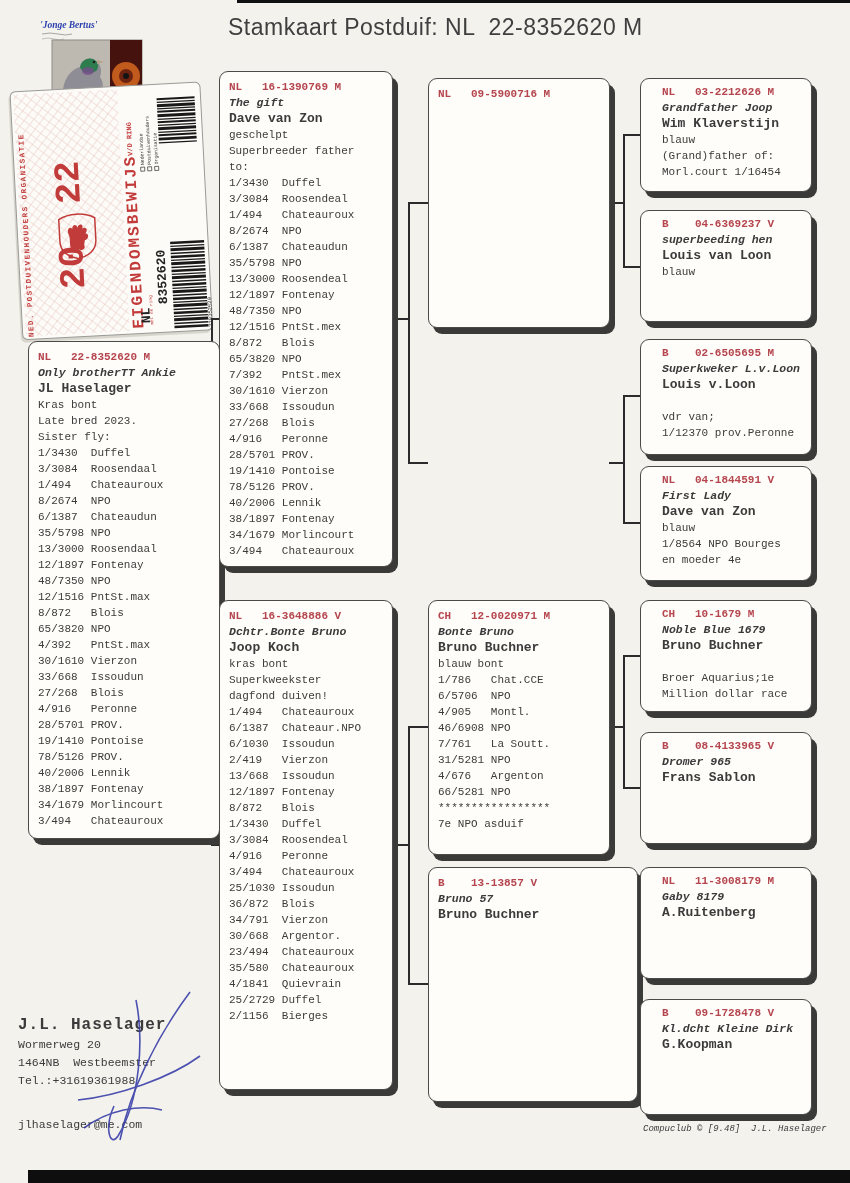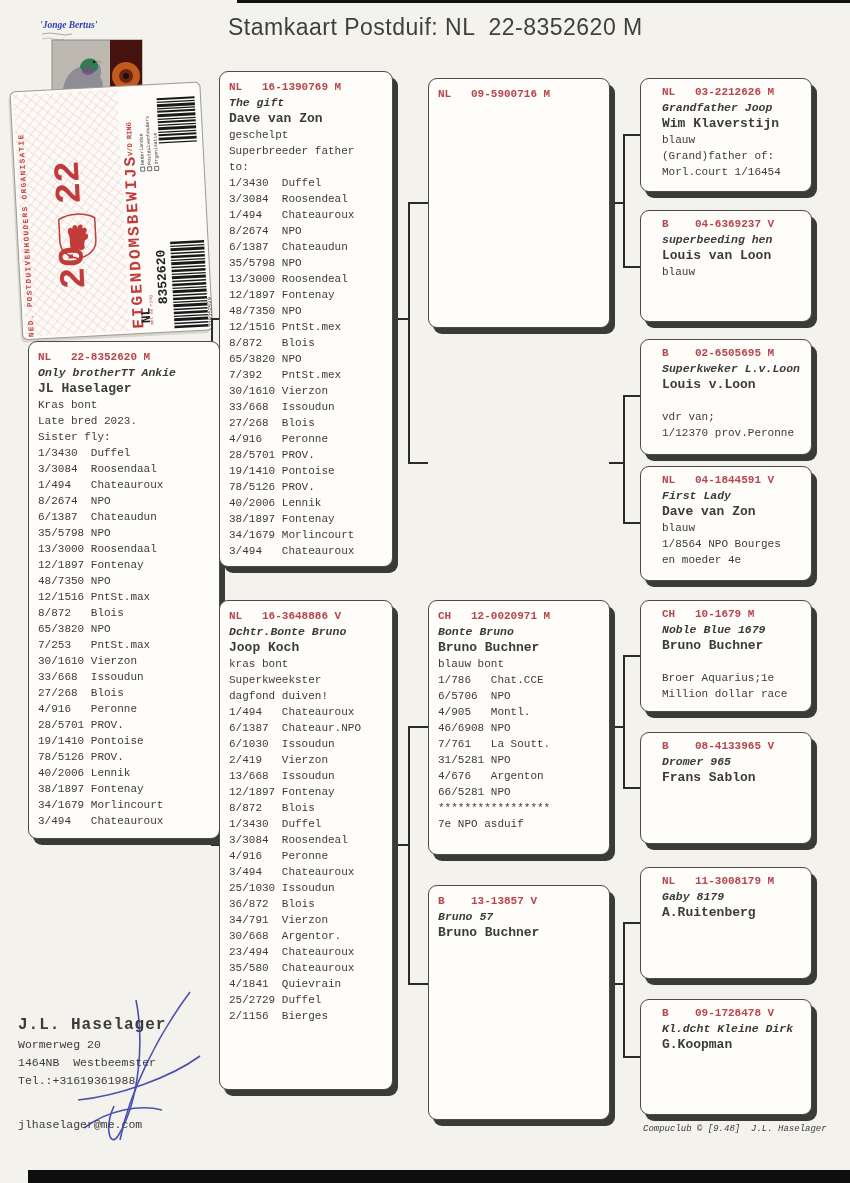--- a/index.html
+++ b/index.html
@@ -193,21 +193,21 @@
         <div class="pgline">1/494   Chateauroux</div>
         <div class="pgline">8/2674  NPO</div>
         <div class="pgline">6/1387  Chateaudun</div>
         <div class="pgline">35/5798 NPO</div>
         <div class="pgline">13/3000 Roosendaal</div>
         <div class="pgline">12/1897 Fontenay</div>
         <div class="pgline">48/7350 NPO</div>
         <div class="pgline">12/1516 PntSt.max</div>
         <div class="pgline">8/872   Blois</div>
         <div class="pgline">65/3820 NPO</div>
-        <div class="pgline">7/253   PntSt.max</div>
+        <div class="pgline">4/392   PntSt.max</div>
         <div class="pgline">30/1610 Vierzon</div>
         <div class="pgline">33/668  Issoudun</div>
         <div class="pgline">27/268  Blois</div>
         <div class="pgline">4/916   Peronne</div>
         <div class="pgline">28/5701 PROV.</div>
         <div class="pgline">19/1410 Pontoise</div>
         <div class="pgline">78/5126 PROV.</div>
         <div class="pgline">40/2006 Lennik</div>
         <div class="pgline">38/1897 Fontenay</div>
         <div class="pgline">34/1679 Morlincourt</div>
@@ -295,21 +295,21 @@
         <div class="pgline">4/905   Montl.</div>
         <div class="pgline">46/6908 NPO</div>
         <div class="pgline">7/761   La Soutt.</div>
         <div class="pgline">31/5281 NPO</div>
         <div class="pgline">4/676   Argenton</div>
         <div class="pgline">66/5281 NPO</div>
         <div class="pgline">*****************</div>
         <div class="pgline">7e NPO asduif</div>
       </div>
   </div>
-  <div class="box" style="left:428px;top:885px;width:182px;height:235px">
+  <div class="box" style="left:428px;top:867px;width:210px;height:235px">
     <div class="ring">B    13-13857 V</div>
     <div class="pname">Bruno 57</div>
     <div class="powner">Bruno Buchner</div>
   </div>
 
   <div class="box sm" style="left:640px;top:78px;width:172px;height:114px">
     <div class="ring">NL   03-2212626 M</div>
     <div class="pname">Grandfather Joop</div>
     <div class="powner">Wim Klaverstijn</div>
     <div>

